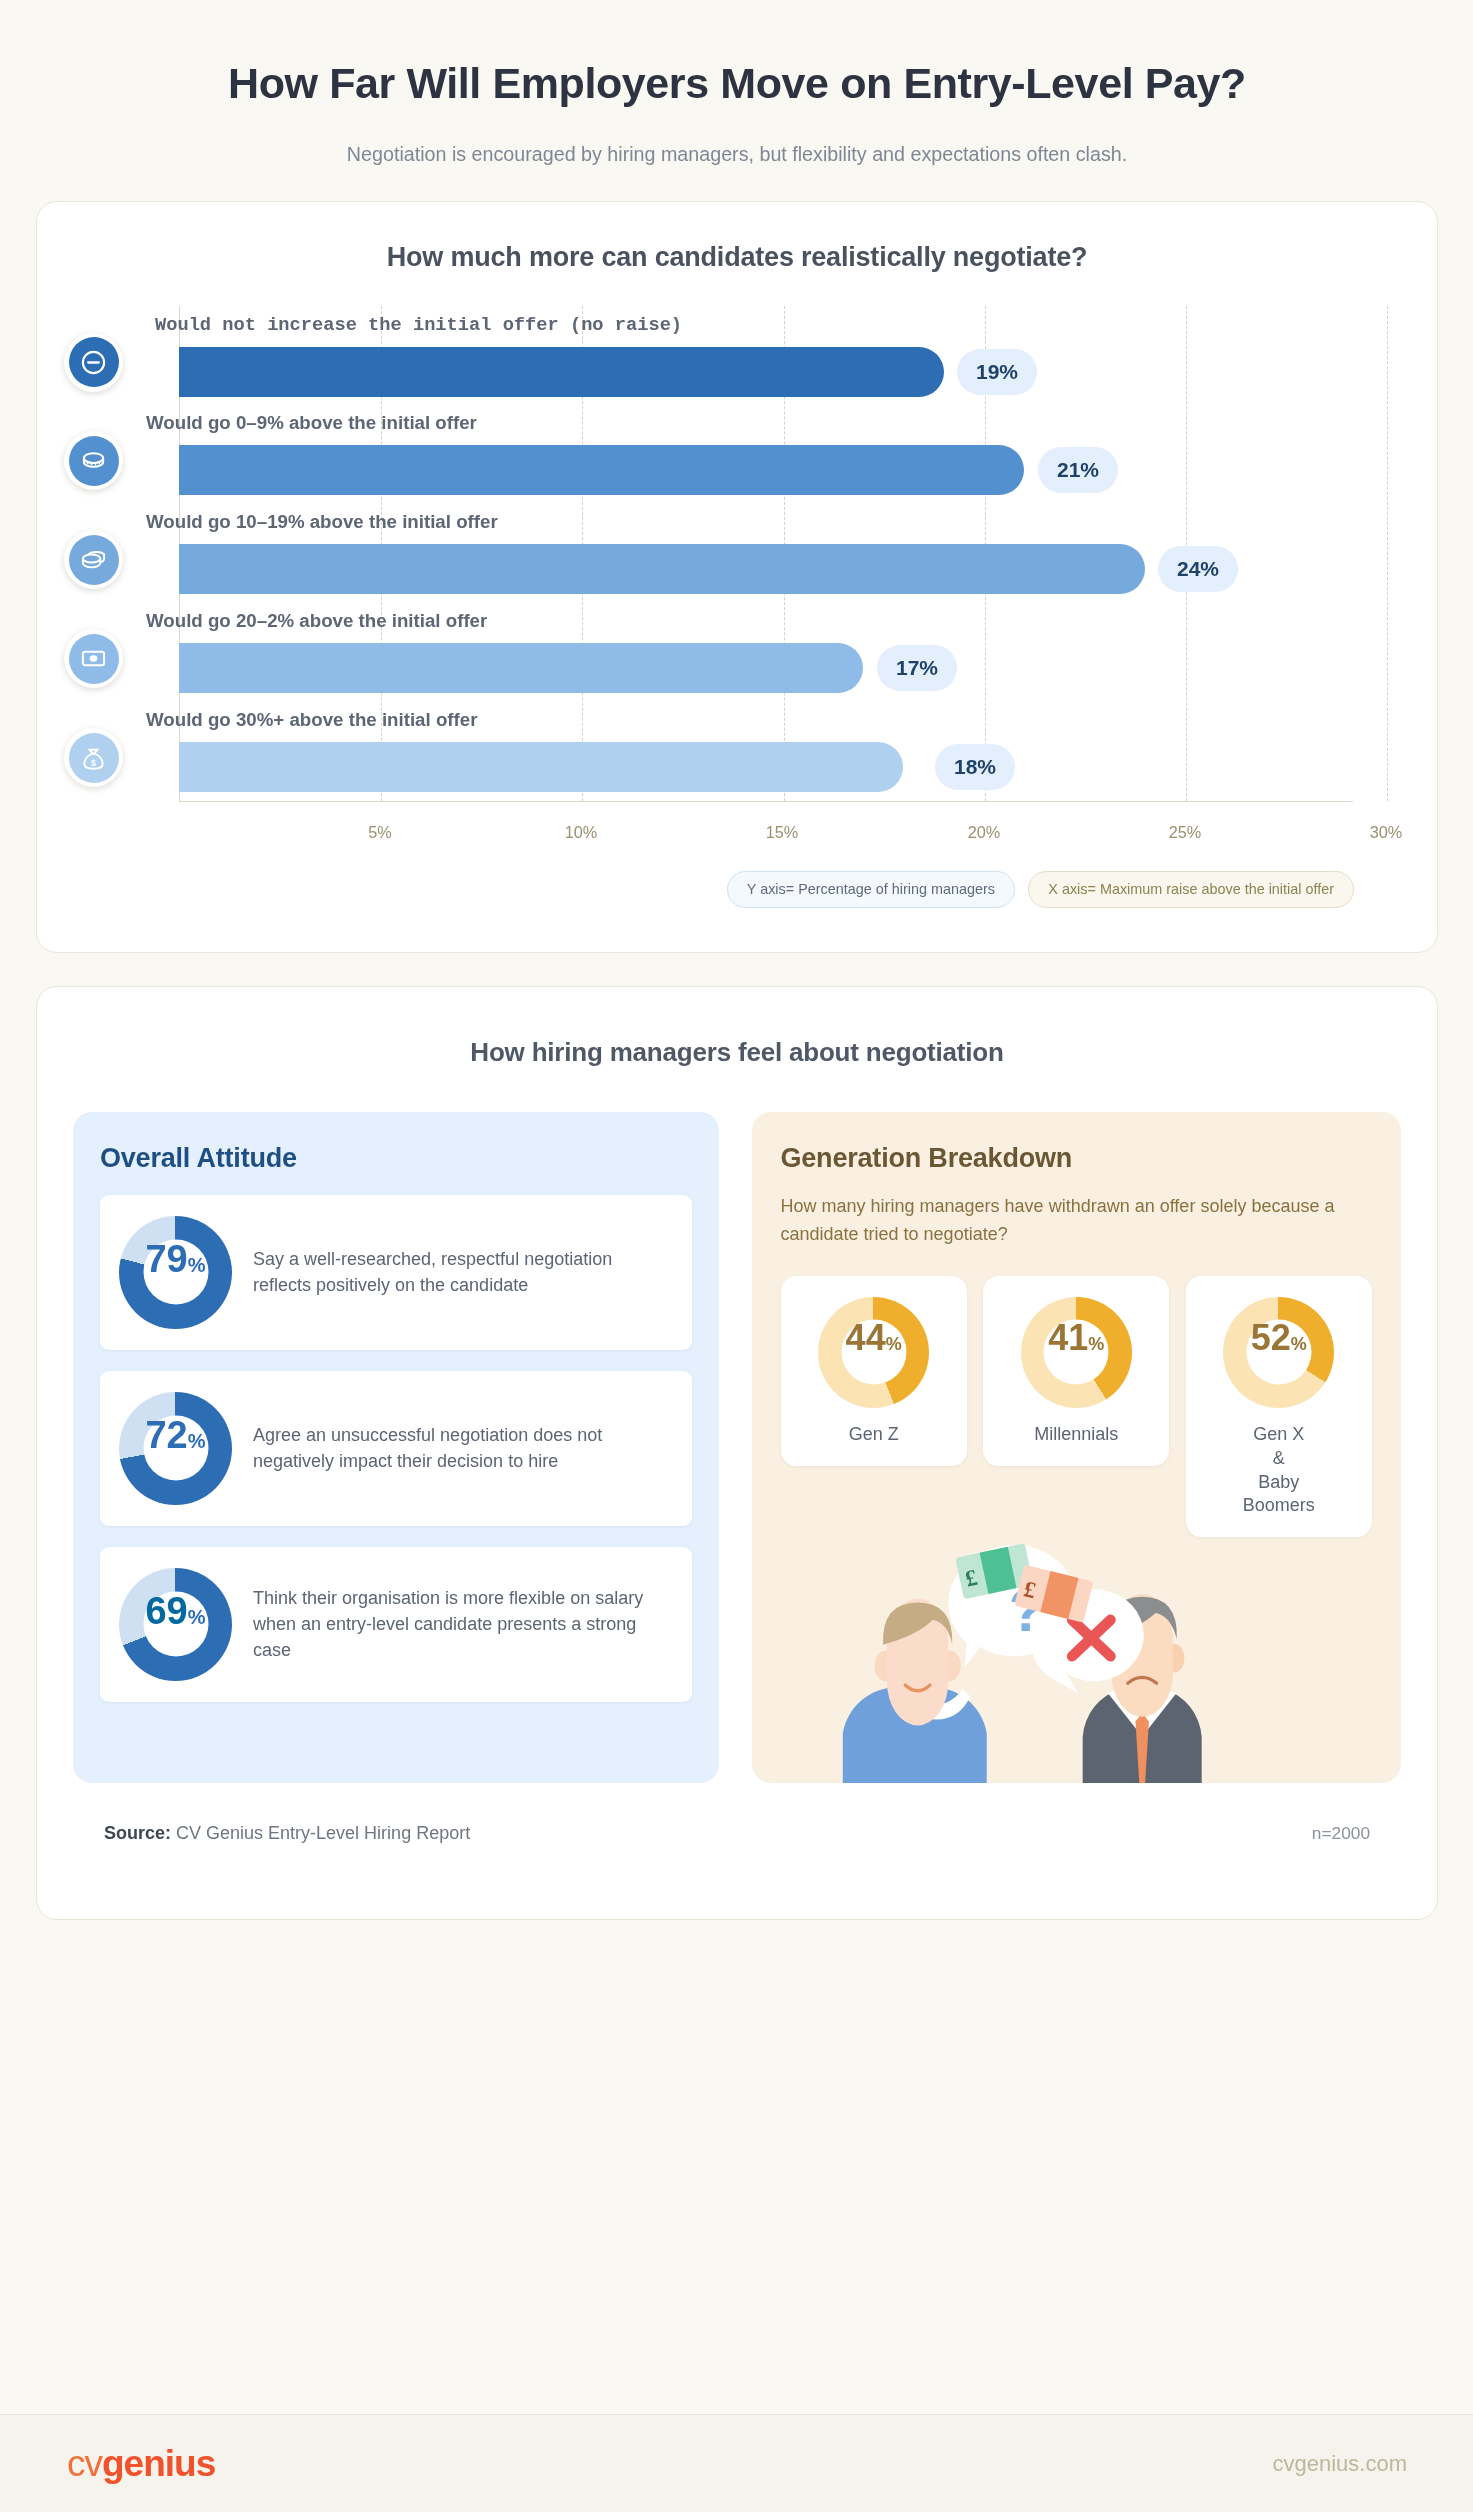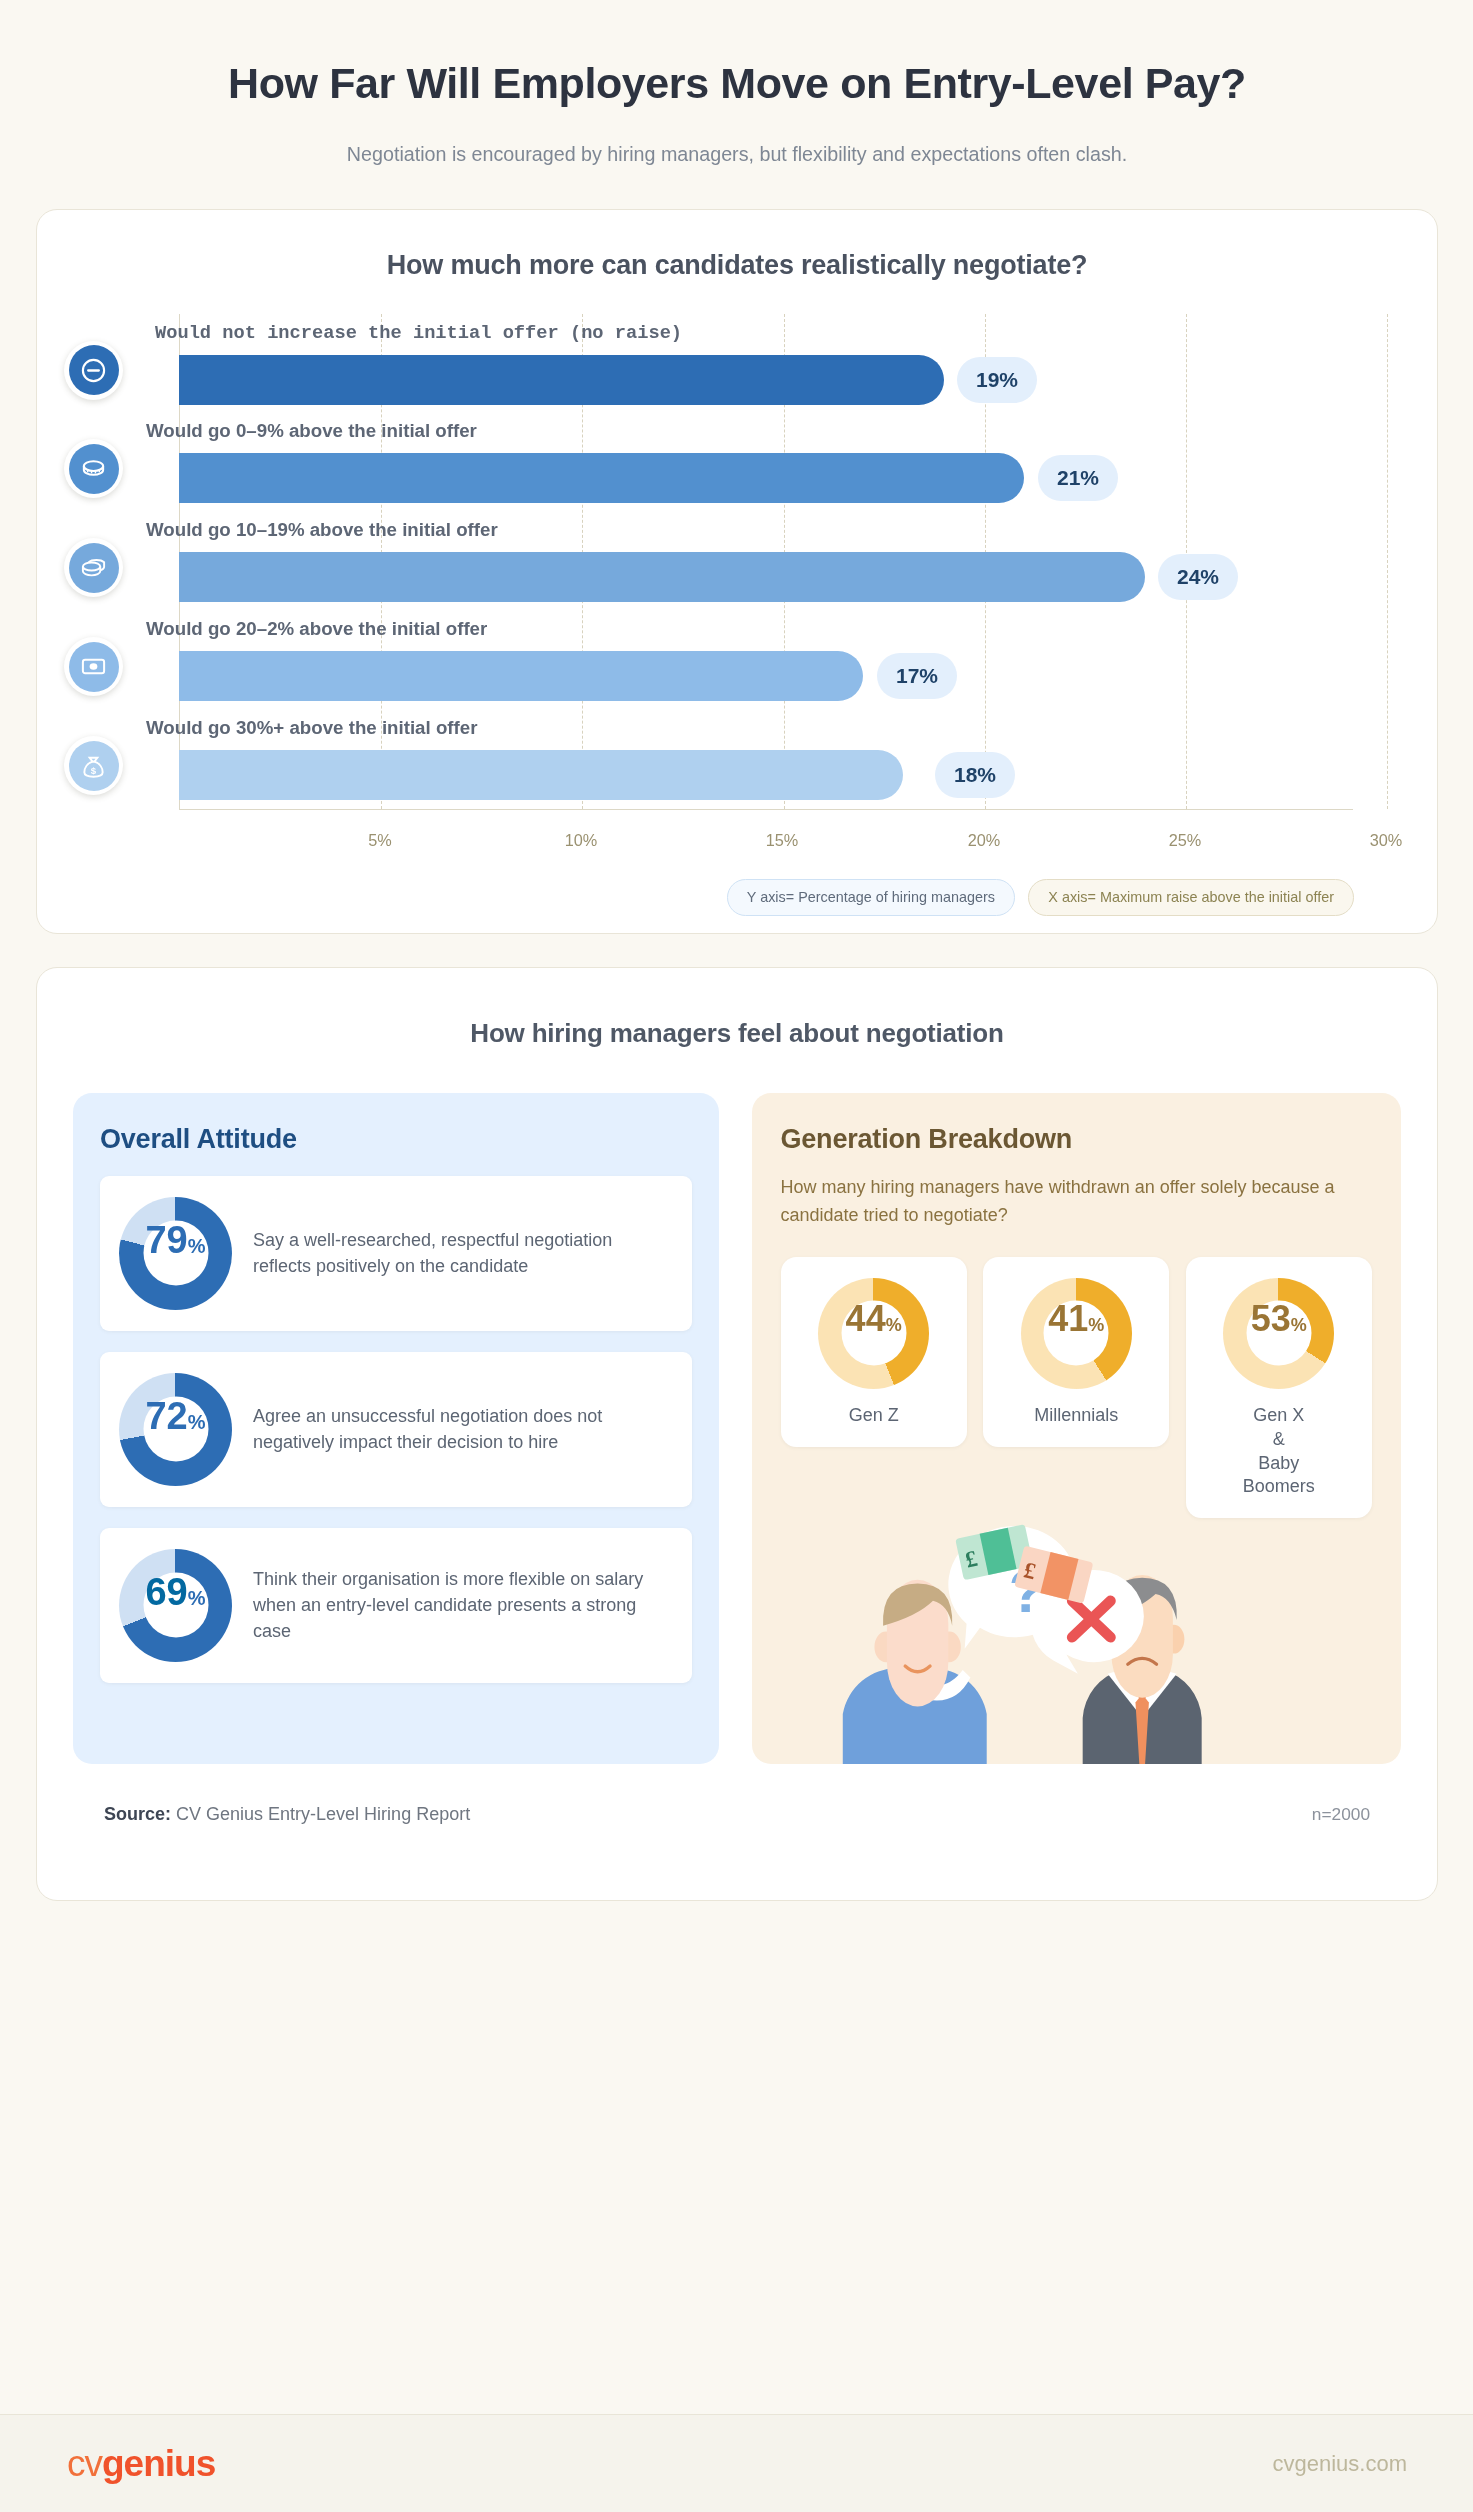--- a/index.html
+++ b/index.html
@@ -28,21 +28,21 @@
     line-height: 1.4;
   }
 
   
   .card {
     margin: 0 36px;
     background: #FFFFFF;
     border: 1px solid #E9E5D8;
     border-radius: 21px;
   }
-  .card-chart { margin-top: 40px; padding: 40px 0 17px 0; }
+  .card-chart { margin-top: 32px; padding: 40px 0 44px 0; }
   .card-feel  { margin-top: 33px; padding: 50px 0 44px 0; }
 
   .card-title {
     text-align: center;
     font-size: 27px;
     font-weight: bold;
     color: #4A5260;
     letter-spacing: -0.2px;
   }
   .card-title-feel { font-size: 26px; color: #4F5866; }
@@ -394,21 +394,21 @@
                     <span class="donut-pct" style="font-size: 18px; color: rgb(154, 117, 53);">%</span>
                   </div>
                 </div>
               </div>
               <div class="gen-label" style="white-space: pre-line;">Millennials</div>
             </div>
             <div class="gen-card">
               <div style="display: flex; justify-content: center;">
                 <div class="donut" style="width: 111px; height: 111px; border-radius: 50%; background: conic-gradient(rgb(239, 174, 43) 0turn, rgb(239, 174, 43) 0.34turn, rgb(251, 227, 180) 0.34turn, rgb(251, 227, 180) 1turn);">
                   <div class="donut-hole" style="width: 65px; height: 65px;">
-                    <span class="donut-val" style="font-size: 36px; color: rgb(154, 117, 53);">53</span>
+                    <span class="donut-val" style="font-size: 36px; color: rgb(154, 117, 53);">52</span>
                     <span class="donut-pct" style="font-size: 18px; color: rgb(154, 117, 53);">%</span>
                   </div>
                 </div>
               </div>
               <div class="gen-label" style="white-space: pre-line;">Gen X
 &amp;
 Baby
 Boomers</div>
             </div>
           </div>

